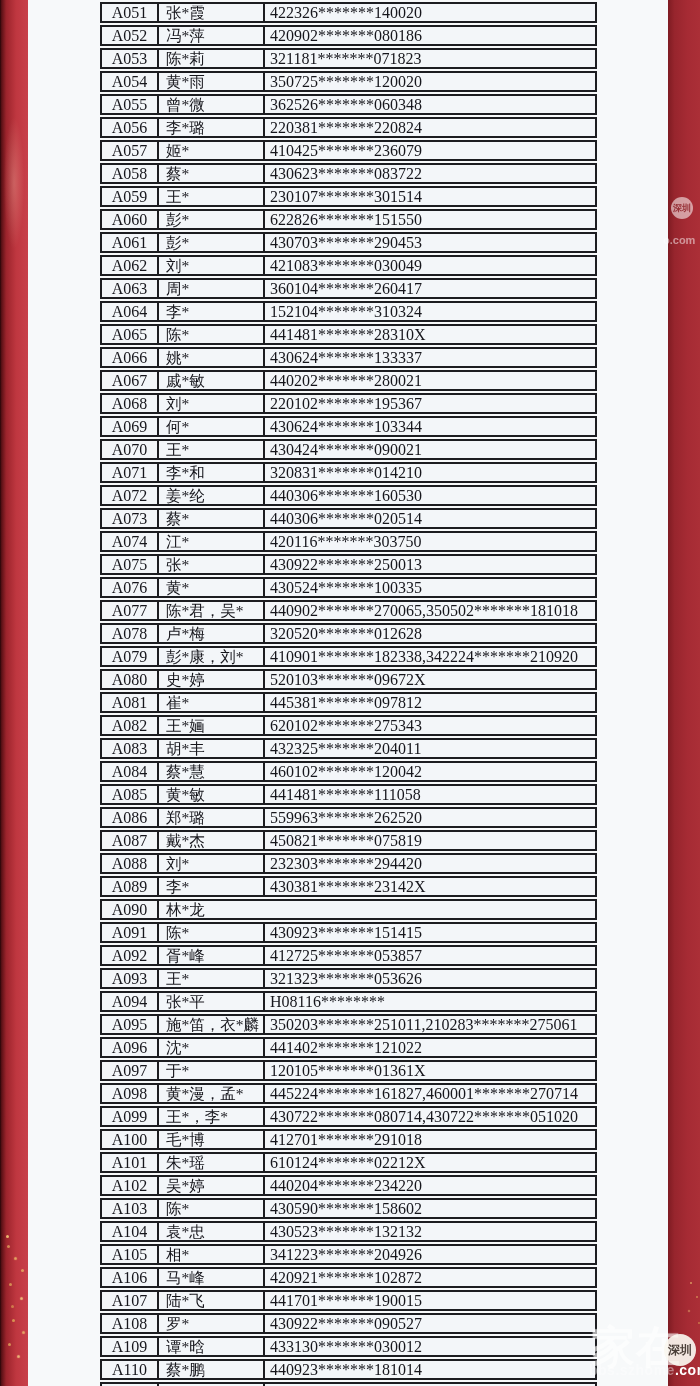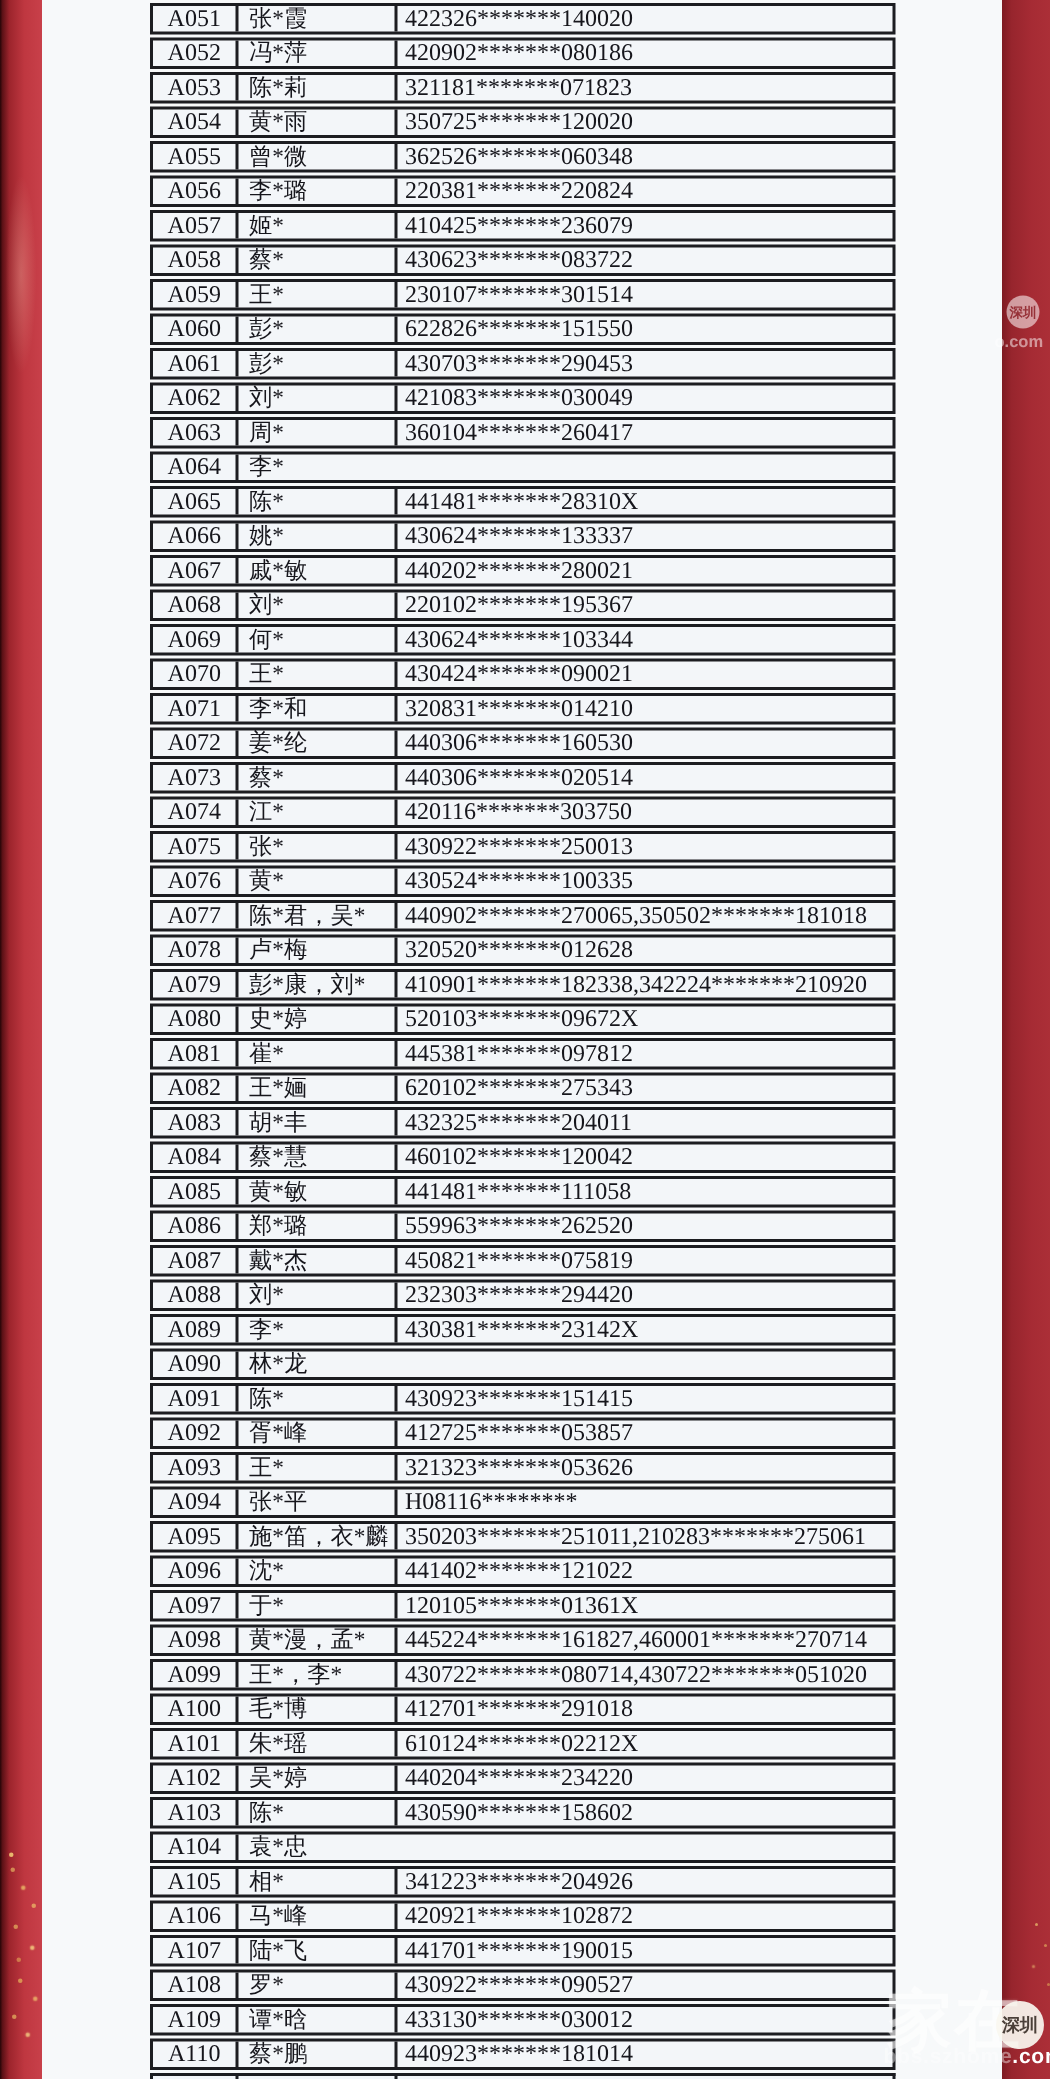--- a/index.html
+++ b/index.html
@@ -80,21 +80,21 @@
   .wm-domain .pre { color:rgba(255,255,255,.42); }
   .wm-domain .suf { color:#ffffff; }
   .wm-top-badge {
     position:absolute; left:671px; top:197px; width:22px; height:22px;
     border-radius:50%; background:rgba(255,255,255,.55);
     display:flex; align-items:center; justify-content:center;
     font-family:"Liberation Sans","DejaVu Sans",sans-serif;
     font-size:9px; font-weight:bold; color:rgba(140,30,38,.85);
   }
   .wm-top-frag {
-    position:absolute; left:663px; top:222px;
+    position:absolute; left:663px; top:234px;
     font-family:"Liberation Sans","DejaVu Sans",sans-serif;
     font-size:11px; font-weight:bold; color:rgba(255,255,255,.5);
   }
 </style>
 </head>
 <body>
 
 <div class="left-band">
   <div class="band-light"></div>
   <div class="sparkles"></div>
@@ -165,20 +165,21 @@
     <div class="cell idnum">421083*******030049</div>
   </div>
     <div class="row">
     <div class="cell code">A063</div>
     <div class="cell name">周*</div>
     <div class="cell idnum">360104*******260417</div>
   </div>
     <div class="row">
     <div class="cell code">A064</div>
     <div class="cell name">李*</div>
+    <div class="cell idnum">152104*******310324</div>
   </div>
     <div class="row">
     <div class="cell code">A065</div>
     <div class="cell name">陈*</div>
     <div class="cell idnum">441481*******28310X</div>
   </div>
     <div class="row">
     <div class="cell code">A066</div>
     <div class="cell name">姚*</div>
     <div class="cell idnum">430624*******133337</div>
@@ -363,20 +364,21 @@
     <div class="cell idnum">440204*******234220</div>
   </div>
     <div class="row">
     <div class="cell code">A103</div>
     <div class="cell name">陈*</div>
     <div class="cell idnum">430590*******158602</div>
   </div>
     <div class="row">
     <div class="cell code">A104</div>
     <div class="cell name">袁*忠</div>
+    <div class="cell idnum">430523*******132132</div>
   </div>
     <div class="row">
     <div class="cell code">A105</div>
     <div class="cell name">相*</div>
     <div class="cell idnum">341223*******204926</div>
   </div>
     <div class="row">
     <div class="cell code">A106</div>
     <div class="cell name">马*峰</div>
     <div class="cell idnum">420921*******102872</div>

